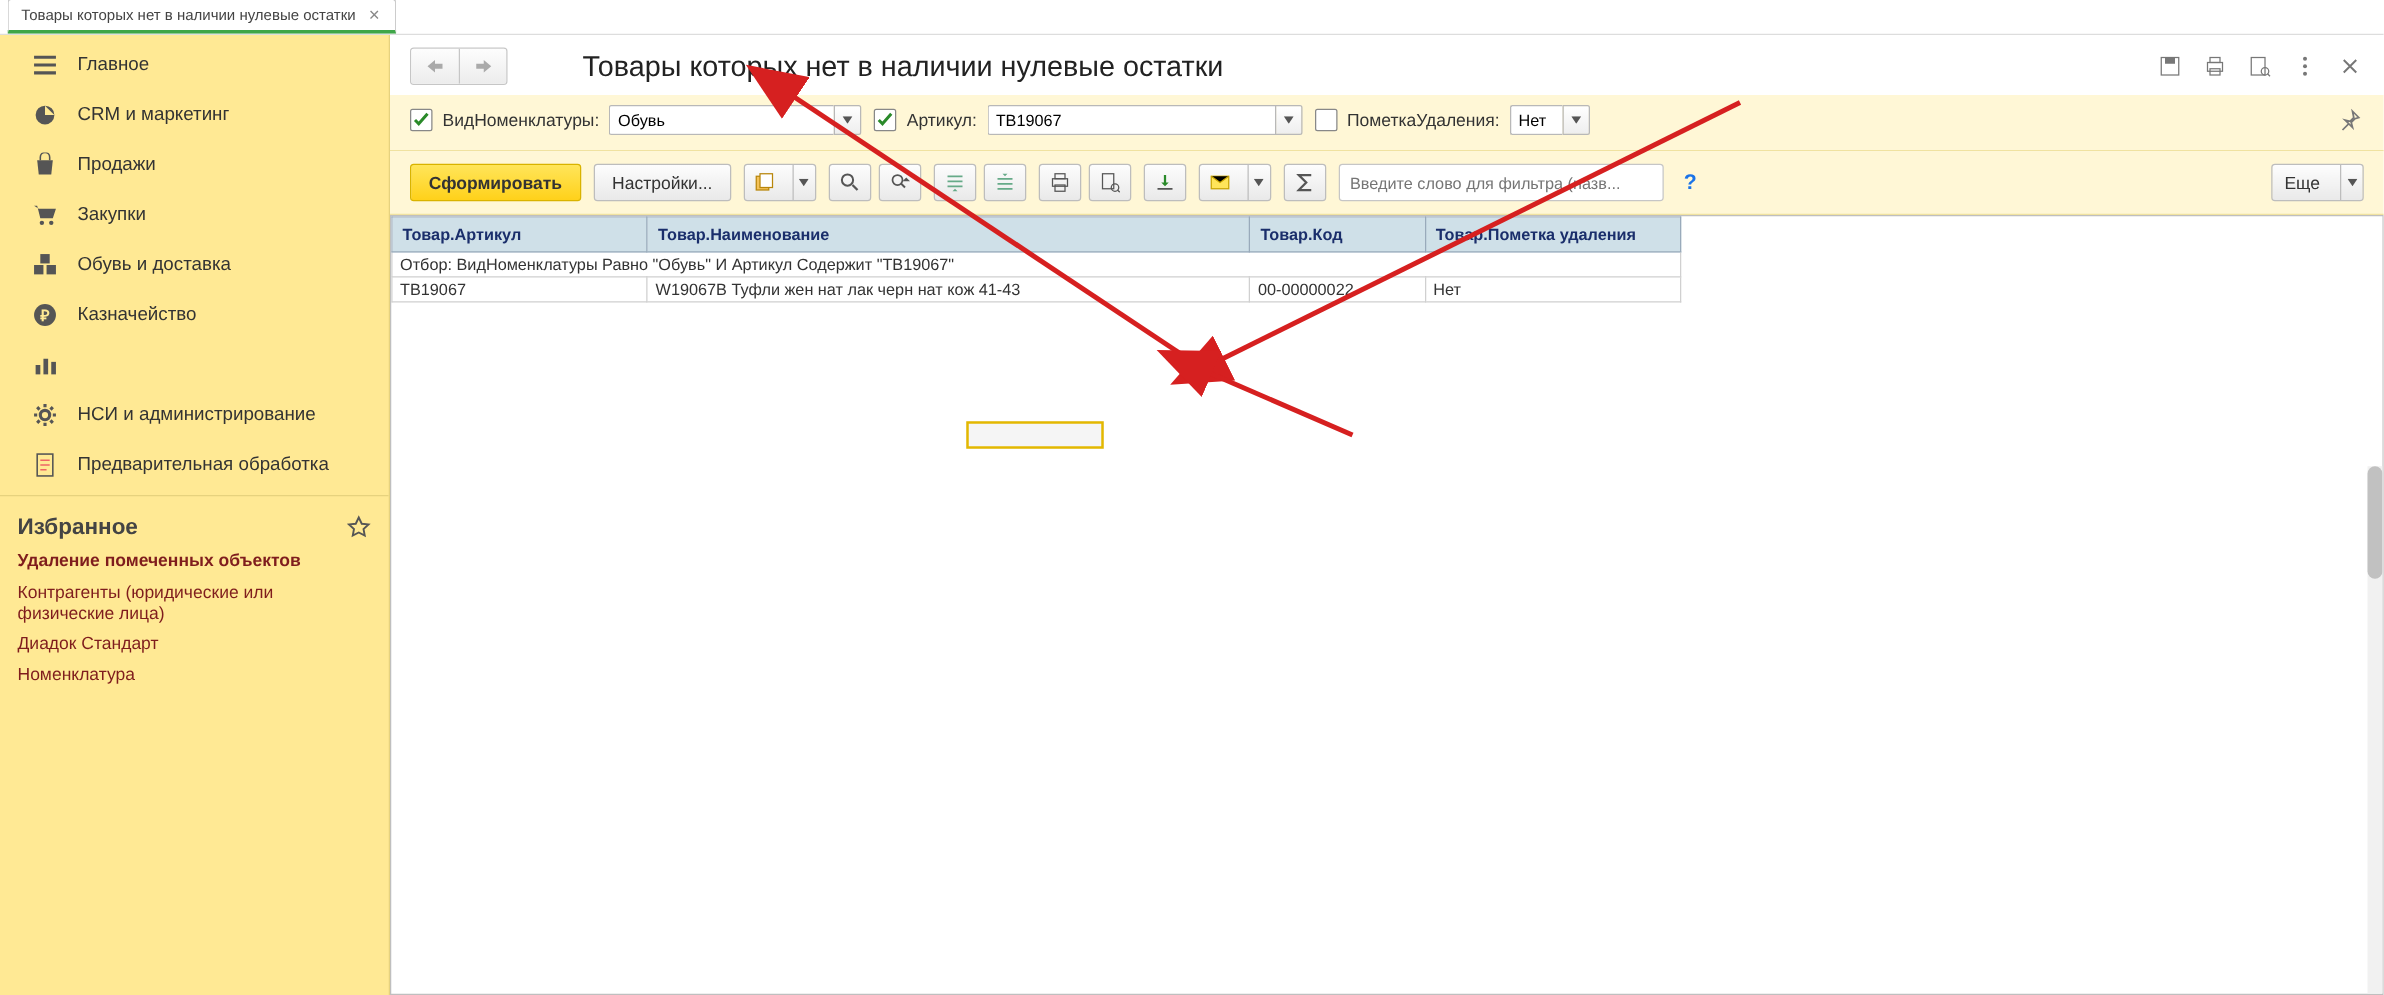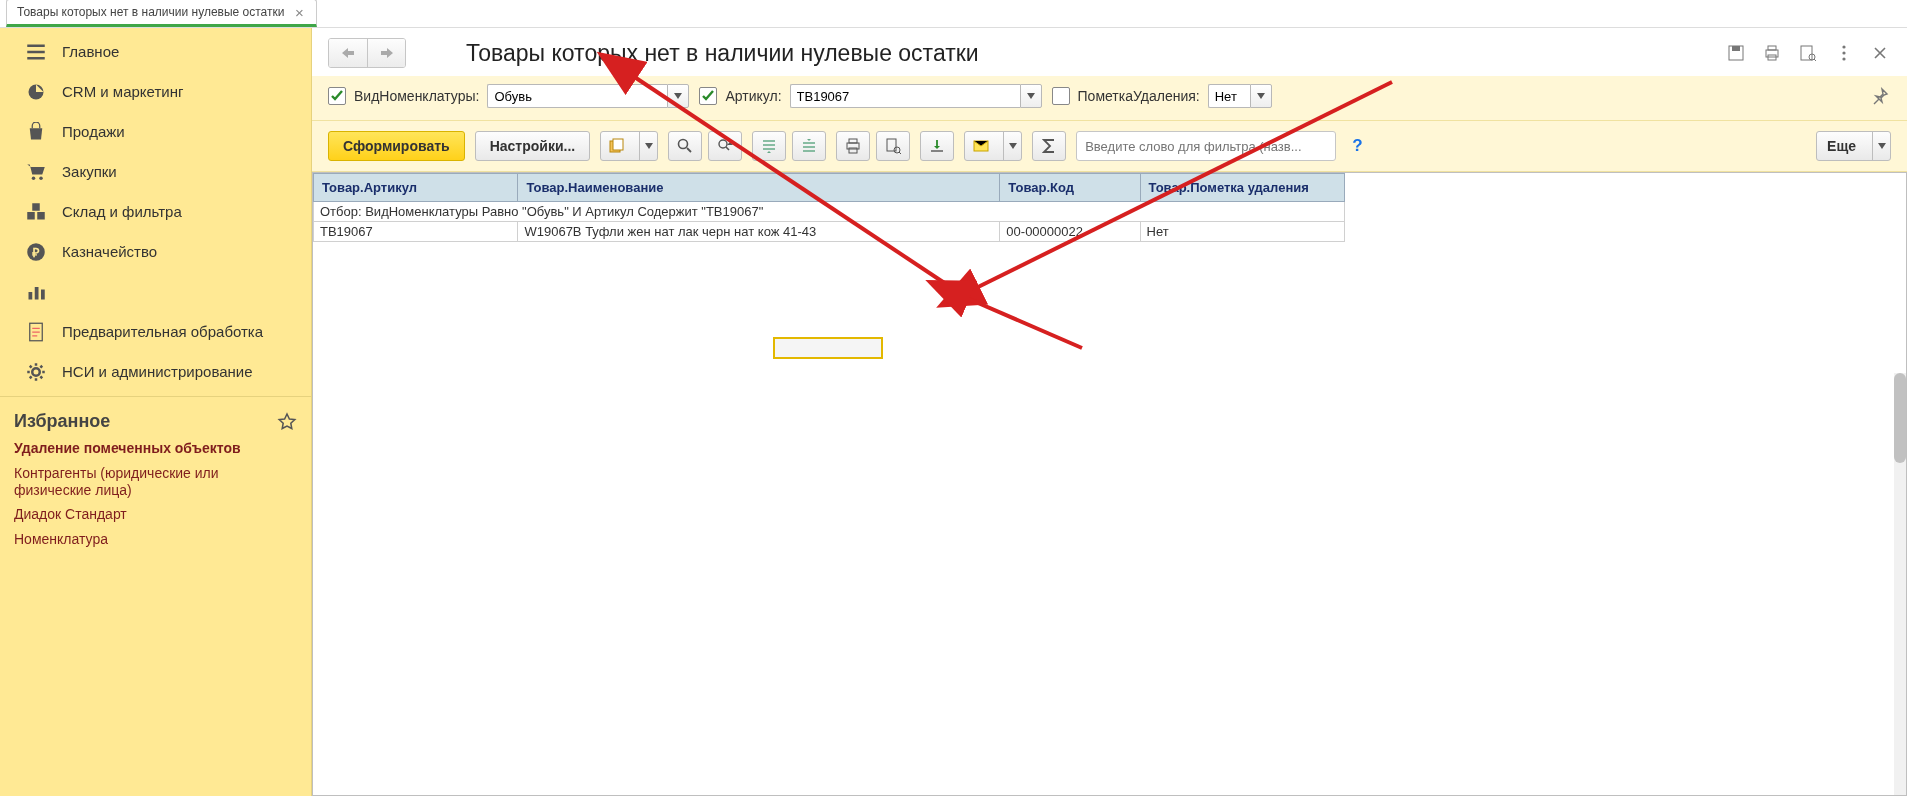--- a/index.html
+++ b/index.html
@@ -46,21 +46,21 @@
 .chk svg { width: 14px; height: 14px; }
 .flabel { font-size: 14px; color: #333; }
 .combo { display: flex; align-items: stretch; }
 .combo input { border: 1px solid #b8b8b8; border-right: none; padding: 3px 6px; height: 24px; font-size: 13px; width: 180px; border-radius: 2px 0 0 2px; }
 .combo .drop { width: 22px; border: 1px solid #b8b8b8; background: linear-gradient(#fff,#eee); display: inline-flex; align-items: center; justify-content: center; cursor: pointer; border-radius: 0 2px 2px 0; }
 .combo.sm input { width: 42px; }
 .pin { margin-left: auto; width: 22px; height: 22px; display: inline-flex; align-items: center; justify-content: center; }
 
 
 .toolbar { display: flex; align-items: center; gap: 10px; padding: 10px 16px; background: #fff7d6; border-bottom: 1px solid #f0e2a0; flex-wrap: nowrap; }
-.btn { height: 30px; padding: 0 14px; border: 1px solid #bdbdbd; border-radius: 3px; background: linear-gradient(#fdfdfd,#e9e9e9); display: inline-flex; align-items: center; justify-content: center; cursor: pointer; font-size: 14px; color: #333; gap: 6px; font-weight: bold; }
+.btn { height: 30px; padding: 0 14px; border: 1px solid #bdbdbd; border-radius: 3px; background: linear-gradient(#fdfdfd,#e9e9e9); display: inline-flex; align-items: center; justify-content: center; cursor: pointer; font-size: 14px; color: #333; gap: 6px; }
 .btn.primary { background: linear-gradient(#ffe55a,#ffd11a); border-color: #d9b300; font-weight: 700; }
 .btn.icon { padding: 0; width: 34px; }
 .btn.split { padding: 0; }
 .btn.split .main { padding: 0 8px; display: inline-flex; align-items: center; height: 100%; }
 .btn.split .dd { width: 18px; border-left: 1px solid #bdbdbd; display: inline-flex; align-items: center; justify-content: center; height: 100%; }
 .tb-group { display: flex; gap: 6px; }
 .search-input { height: 30px; border: 1px solid #c6c6c6; padding: 0 8px; font-size: 13px; width: 260px; border-radius: 3px; }
 .help-q { color: #1a73e8; font-weight: 700; font-size: 17px; padding: 0 6px; cursor: pointer; }
 
 
@@ -129,21 +129,21 @@
           <span class="nav-label">Закупки</span>
         </div>
         <div class="nav-item">
           <span class="nav-icon">
               <svg viewBox="0 0 16 16">
                 <rect x="1" y="8" width="6" height="6" fill="#555"></rect>
                 <rect x="9" y="8" width="6" height="6" fill="#555"></rect>
                 <rect x="5" y="1" width="6" height="6" fill="#555"></rect>
               </svg>
             </span>
-          <span class="nav-label">Склад и фильтра</span>
+          <span class="nav-label">Обувь и доставка</span>
         </div>
         <div class="nav-item">
           <span class="nav-icon">
               <svg viewBox="0 0 16 16">
                 <circle cx="8" cy="8" r="7" fill="#555"></circle>
                 <text x="8" y="12" text-anchor="middle" fill="#ffe994" font-size="10" font-weight="700">₽</text>
               </svg>
             </span>
           <span class="nav-label">Казначейство</span>
         </div>
@@ -152,34 +152,34 @@
               <svg viewBox="0 0 16 16">
                 <rect x="2" y="8" width="3" height="6" fill="#555"></rect>
                 <rect x="7" y="4" width="3" height="10" fill="#555"></rect>
                 <rect x="12" y="6" width="3" height="8" fill="#555"></rect>
               </svg>
             </span>
         </div>
         <div class="nav-item">
           <span class="nav-icon">
               <svg viewBox="0 0 16 16">
+                <circle cx="8" cy="8" r="3" fill="none" stroke="#555" stroke-width="2"></circle>
+                <path stroke="#555" stroke-width="2" d="M8 1v2M8 13v2M1 8h2M13 8h2M3 3l1.5 1.5M11.5 11.5L13 13M13 3l-1.5 1.5M4.5 11.5L3 13"></path>
+              </svg>
+            </span>
+          <span class="nav-label">НСИ и администрирование</span>
+        </div>
+        <div class="nav-item">
+          <span class="nav-icon">
+              <svg viewBox="0 0 16 16">
                 <rect x="3" y="1" width="10" height="14" fill="none" stroke="#555"></rect>
                 <path stroke="#e66" d="M5 5h6M5 8h6M5 11h4"></path>
               </svg>
             </span>
           <span class="nav-label">Предварительная обработка</span>
-        </div>
-        <div class="nav-item">
-          <span class="nav-icon">
-              <svg viewBox="0 0 16 16">
-                <circle cx="8" cy="8" r="3" fill="none" stroke="#555" stroke-width="2"></circle>
-                <path stroke="#555" stroke-width="2" d="M8 1v2M8 13v2M1 8h2M13 8h2M3 3l1.5 1.5M11.5 11.5L13 13M13 3l-1.5 1.5M4.5 11.5L3 13"></path>
-              </svg>
-            </span>
-          <span class="nav-label">НСИ и администрирование</span>
         </div>
       </div>
       <div class="fav-header">
         <span class="fav-title">Избранное</span>
         <span class="fav-star"><svg viewBox="0 0 20 20">
               <path fill="none" stroke="#555" stroke-width="1.5" d="M10 2l2.4 5 5.4.5-4 3.7 1 5.3L10 14l-4.8 2.5 1-5.3-4-3.7 5.4-.5z"></path>
             </svg></span>
       </div>
       <div class="fav-list">
         <span class="fav-item">Удаление помеченных объектов</span>

